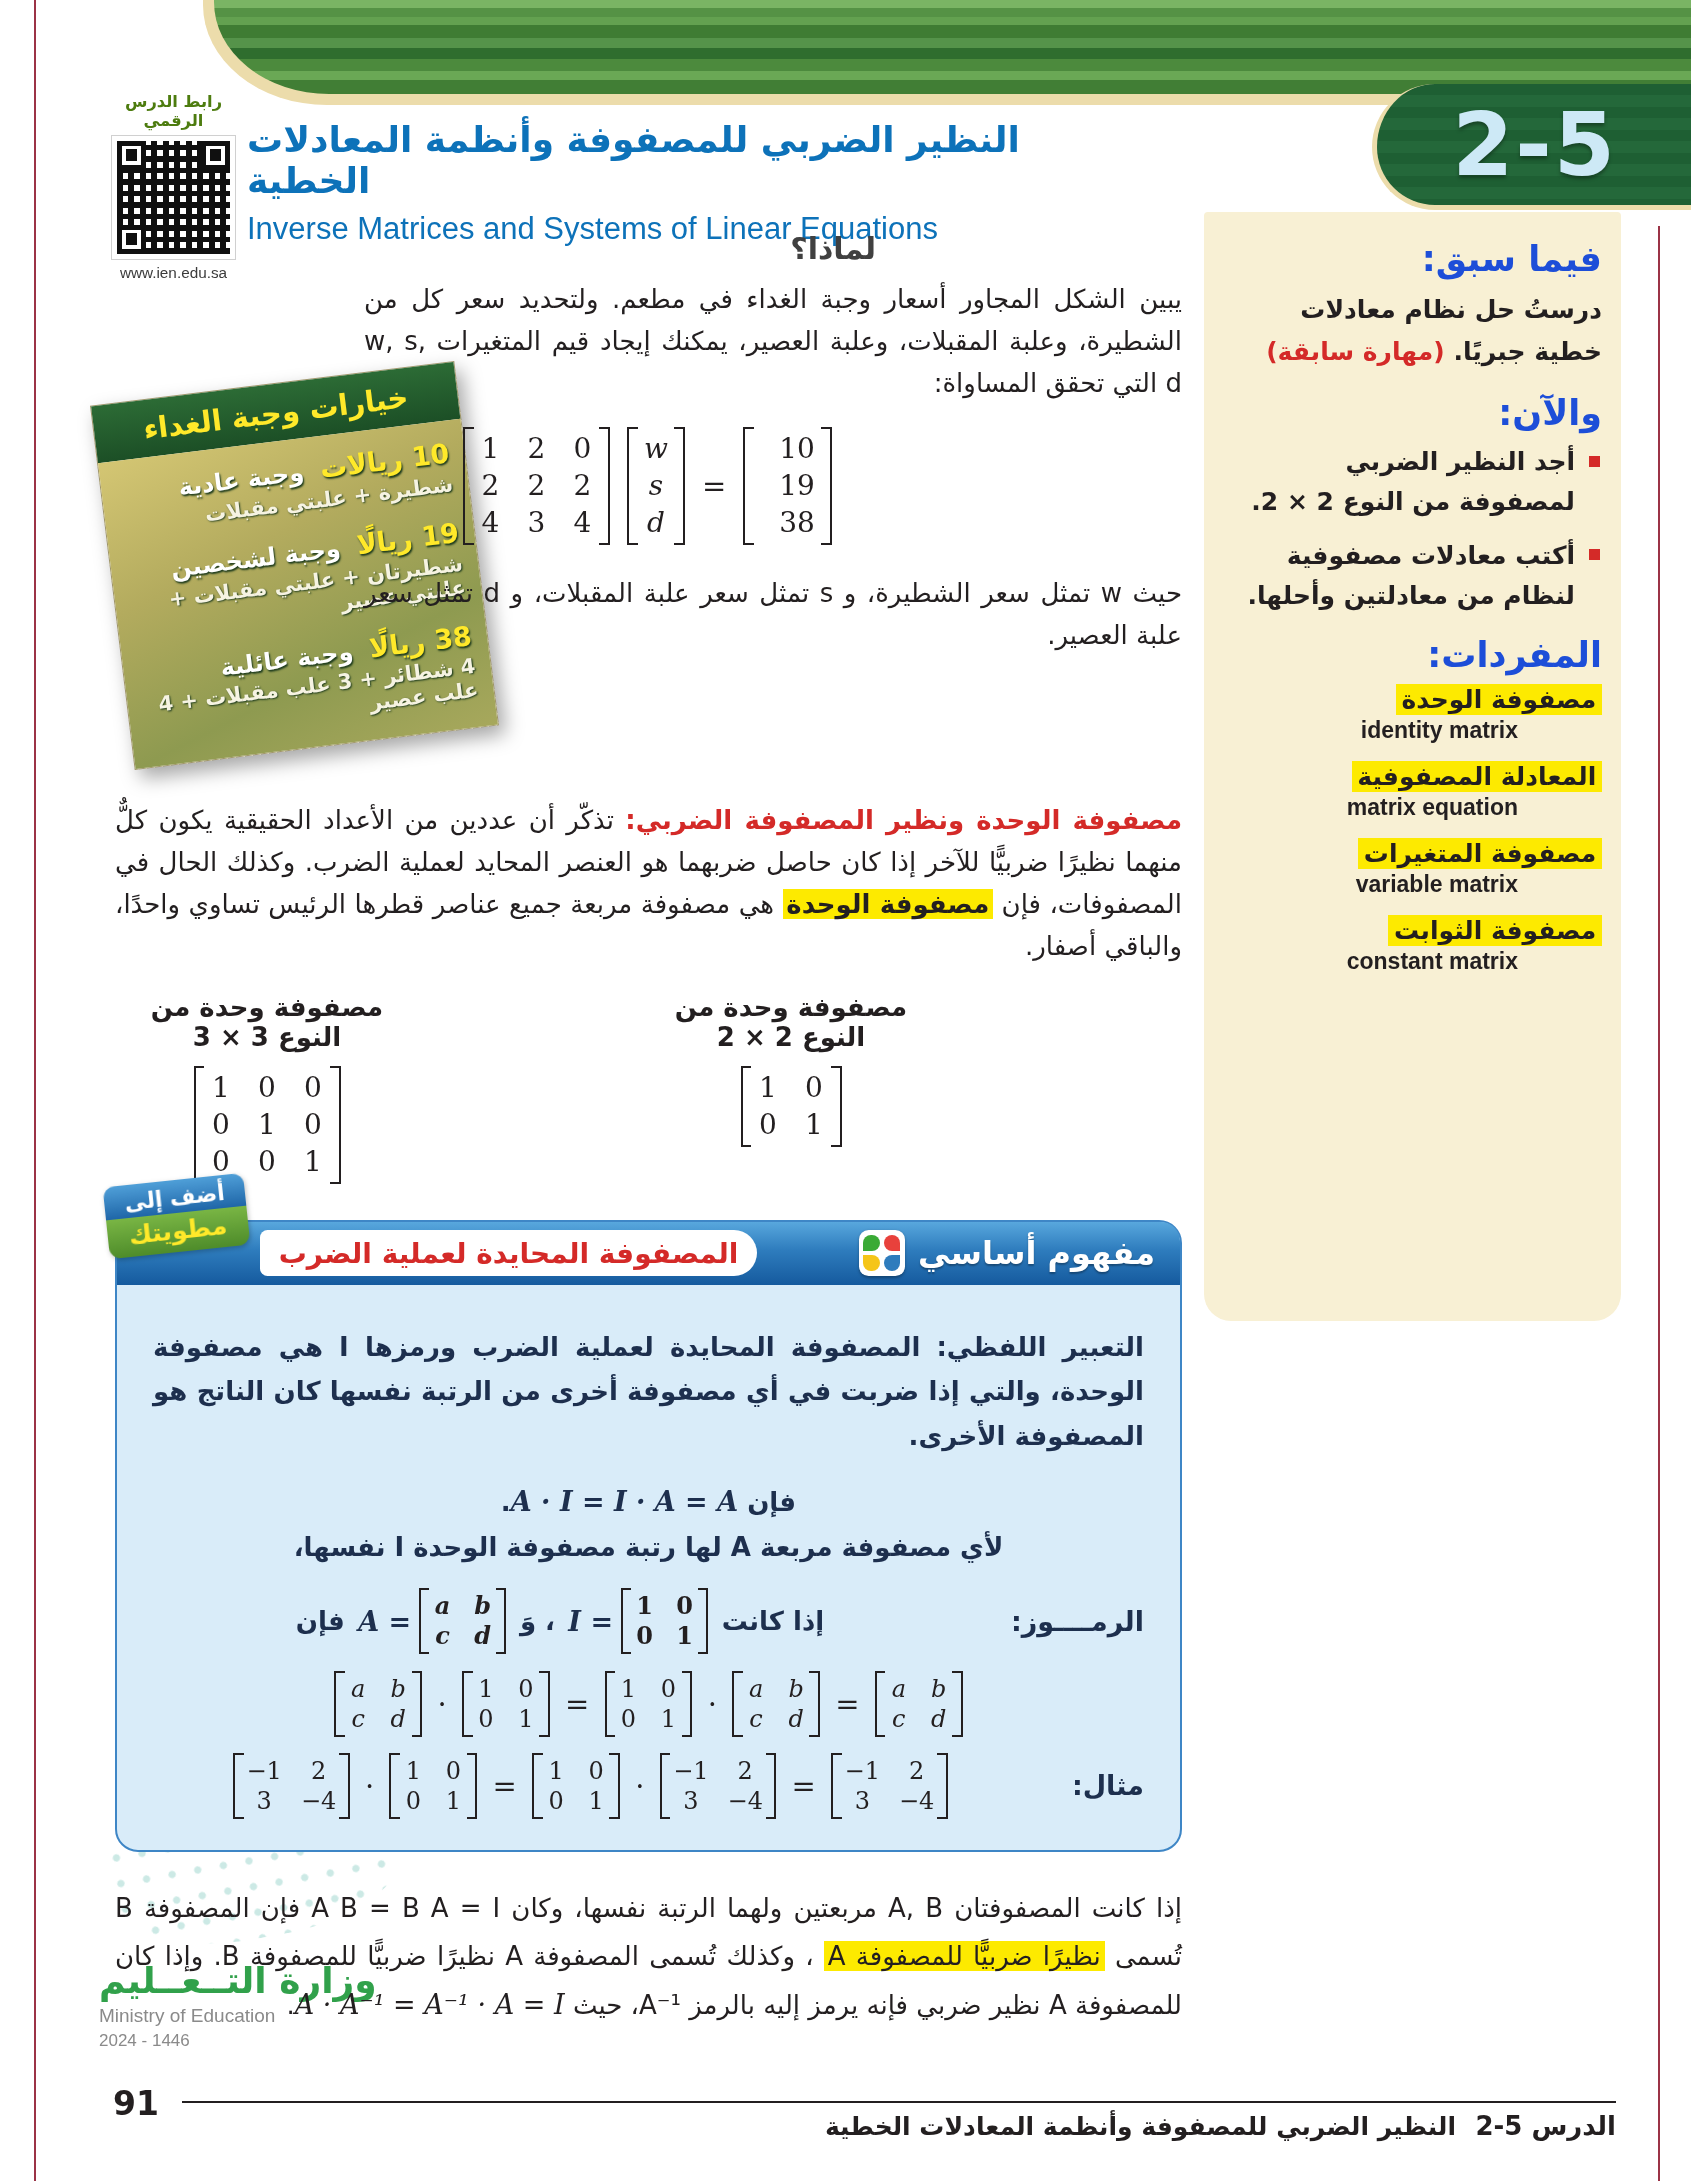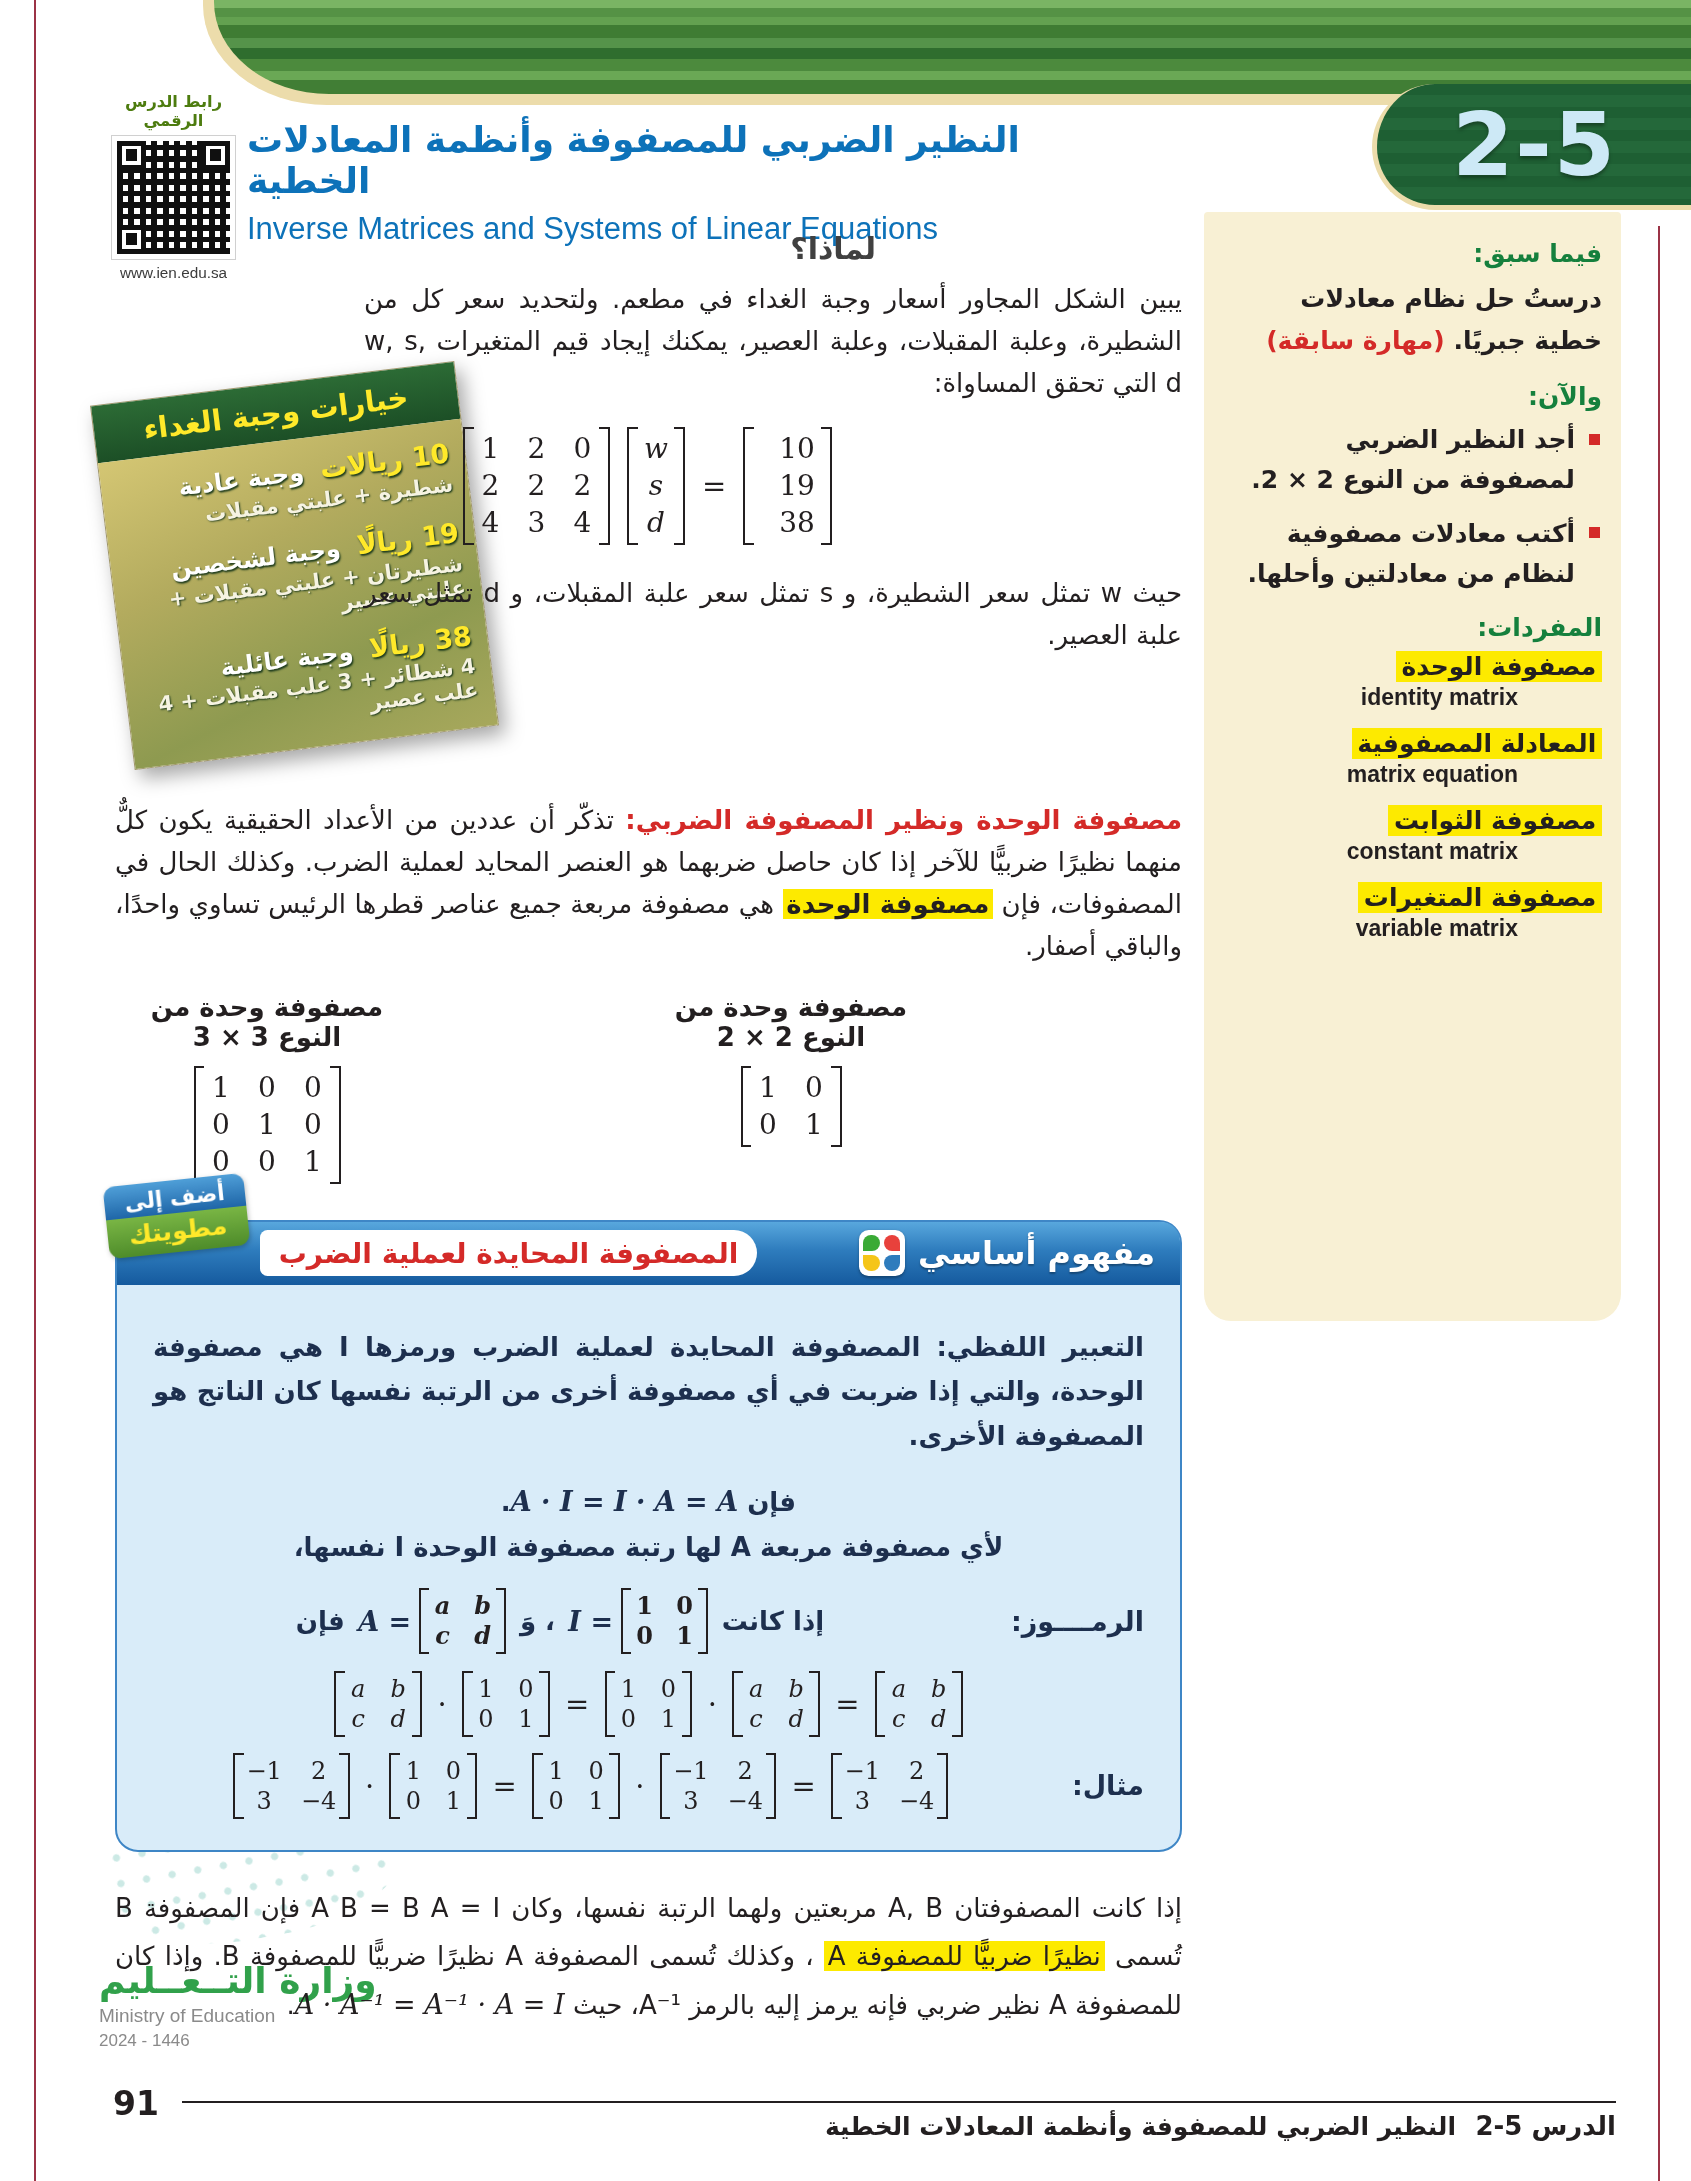--- a/index.html
+++ b/index.html
@@ -103,21 +103,21 @@
   .def { display:inline-flex; direction:ltr; align-items:center; gap:7.6px; }
   .def-label { font-family:"DejaVu Serif", serif; font-style:italic; font-size:27px; }
   .kc-eq-row { display:flex; direction:ltr; align-items:center; justify-content:center; gap:15.3px; margin:13.4px 0 0; }
   .kc-ex-row .kc-eq-row { flex:1; margin:0; }
 
   .bottom-para { margin:32.5px 0 0; font-size:26px; line-height:1.85; color:#231f20; text-align:justify; position:relative; z-index:1; }
 
   
   .sidebar { position:absolute; top:212px; right:71px; width:417px; min-height:1109px; background:#f8f0d4;
     border-radius:3.8px 3.8px 27px 27px; padding:27px 19px 38px 29px; box-sizing:border-box; direction:rtl; z-index:1; }
-  .sb-heading { color:#15803d; font-weight:bold; font-size:25px; margin:19px 0 9.6px; }
+  .sb-heading { color:#1d4ed8; font-weight:bold; font-size:35px; margin:19px 0 9.6px; }
   .sb-heading:first-child { margin-top:0; }
   .sb-text { font-size:25px; font-weight:bold; color:#231f20; line-height:1.7; margin:0; }
   .sb-note { color:#d42a28; }
   .sb-list { list-style:none; padding:0; margin:5.7px 0 7.6px; }
   .sb-list li { position:relative; padding-right:27px; font-size:25px; font-weight:bold; color:#231f20; line-height:1.6; margin-bottom:13.4px; }
   .sb-list li::before { content:""; position:absolute; right:1.9px; top:13.4px; width:11.5px; height:11.5px; background:#d42a28; }
   .vocab-item { margin-bottom:17px; }
   .sb-term { background:#fdea00; font-weight:bold; font-size:25px; color:#231f20; padding:1px 5.7px; display:inline-block; }
   .sb-en { font-size:23px; font-weight:bold; color:#231f20; direction:ltr; text-align:right; padding-right:84px; margin-top:1.9px; font-family:"Liberation Sans", sans-serif; }
 
@@ -409,26 +409,26 @@
     <div class="sb-heading">المفردات:</div>
     <div class="vocab-item">
       <div><span class="sb-term">مصفوفة الوحدة</span></div>
       <div class="sb-en">identity matrix</div>
     </div>
     <div class="vocab-item">
       <div><span class="sb-term">المعادلة المصفوفية</span></div>
       <div class="sb-en">matrix equation</div>
     </div>
     <div class="vocab-item">
+      <div><span class="sb-term">مصفوفة المتغيرات</span></div>
+      <div class="sb-en">variable matrix</div>
+    </div>
+    <div class="vocab-item">
       <div><span class="sb-term">مصفوفة الثوابت</span></div>
       <div class="sb-en">constant matrix</div>
-    </div>
-    <div class="vocab-item">
-      <div><span class="sb-term">مصفوفة المتغيرات</span></div>
-      <div class="sb-en">variable matrix</div>
     </div>
   </aside>
 
   <div class="decor-dots"></div>
 
   <div class="ministry">
     <div class="min-ar">وزارة التــعــليم</div>
     <div class="min-en">Ministry of Education</div>
     <div class="min-year">2024 - 1446</div>
   </div>

